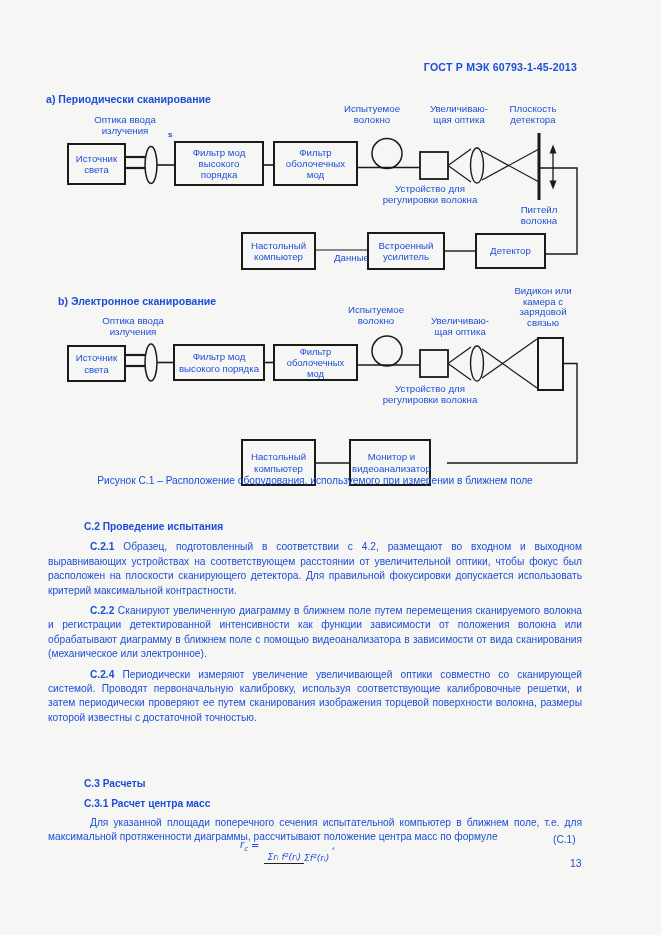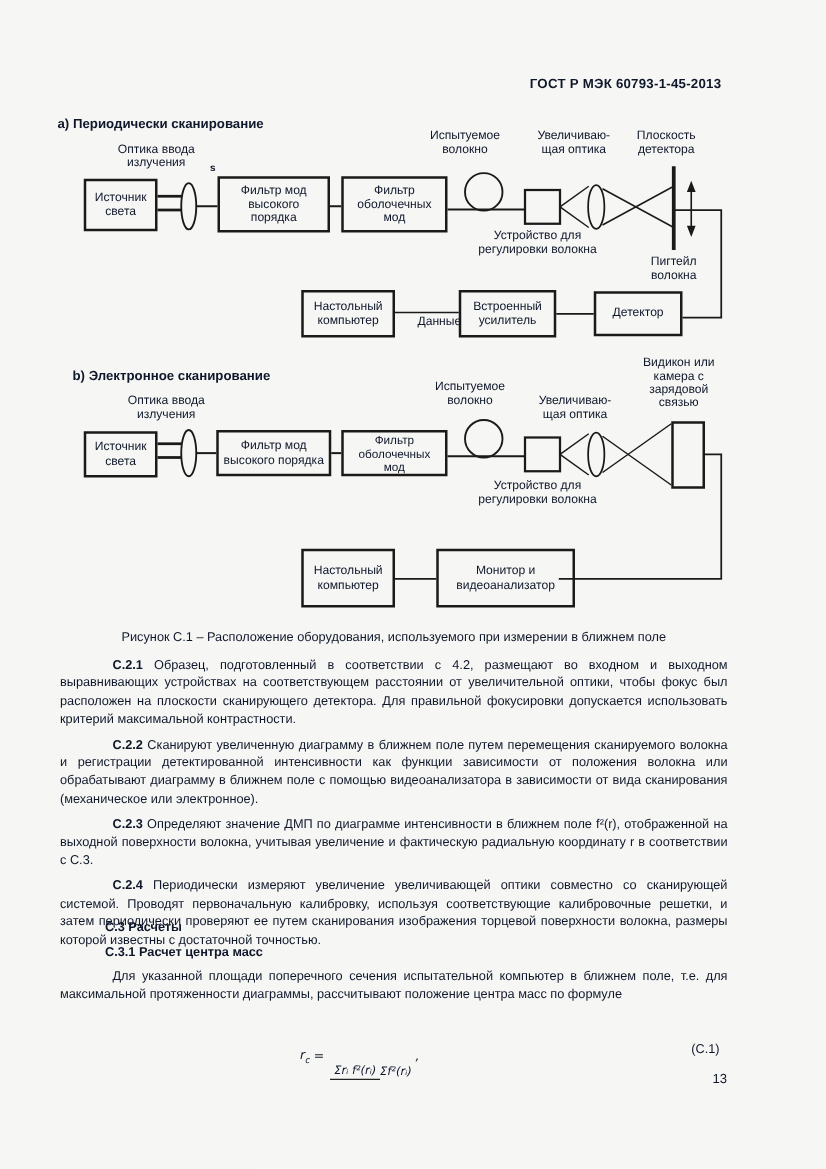--- a/index.html
+++ b/index.html
@@ -1,17 +1,17 @@
 <!DOCTYPE html>
 <html><head>
 <meta charset="utf-8">
 <style>
   html,body{margin:0;padding:0;}
   .page{position:relative;width:661px;height:935px;background:#f6f6f4;
-        font-family:"Liberation Sans","DejaVu Sans",sans-serif;color:#0f172a;overflow:hidden;}
+        font-family:"Liberation Sans","DejaVu Sans",sans-serif;color:#1d4ed8;overflow:hidden;}
   .page *{box-sizing:border-box;}
   .hdr{position:absolute;top:61px;right:84px;font-size:10.6px;font-weight:bold;letter-spacing:.2px;}
   .dtitle{position:absolute;font-size:10.6px;font-weight:bold;}
   .lbl{position:absolute;font-size:9.7px;line-height:11.3px;text-align:center;white-space:pre-line;}
   .lbl.left{text-align:right;}
   .box{position:absolute;border:2.5px solid #1a1a1a;display:grid;place-items:center;
        text-align:center;font-size:9.7px;line-height:11.2px;white-space:pre-line;padding:1px;}
   .box.thin{border-width:2px;}
   .wires{position:absolute;left:0;top:0;}
   .stray{position:absolute;font-size:8px;font-weight:bold;}
@@ -23,21 +23,21 @@
   .formula{position:absolute;left:240px;top:827px;display:flex;align-items:center;
            font-family:"DejaVu Sans",sans-serif;font-style:italic;font-size:10px;}
   .formula .lhs-sub{font-size:7px;vertical-align:sub;}
   .formula .eq{margin:0 5px 0 3px;font-style:normal;}
   .frac{display:inline-flex;text-align:center;font-size:9.2px;margin-top:24px;}
   .frac .num{border-bottom:1px solid #222;padding:0 3px 1px 3px;}
   .frac .den{padding-top:1px;}
   .frm-comma{margin-left:3px;}
   .tag{position:absolute;left:553px;top:834px;font-size:10.2px;}
   .pagenum{position:absolute;left:570px;top:857px;font-size:10.5px;}
-  .caption{position:absolute;left:42px;top:505px;width:546px;text-align:center;font-size:10.2px;}
+  .caption{position:absolute;left:42px;top:475px;width:546px;text-align:center;font-size:10.2px;}
 </style>
 </head>
 <body>
 
 <div class="page">
 
   <svg class="wires" width="661" height="935" viewBox="0 0 661 935">
     <g stroke="#1a1a1a" fill="none">
 
       <g>
@@ -146,33 +146,33 @@
   <div class="box" style="left:273px;top:344px;width:85px;height:37px;font-size:9.4px;line-height:10.8px">Фильтр
 оболочечных
 мод</div>
   <div class="box thin" style="left:537px;top:337px;width:27px;height:54px"></div>
 
   <div class="lbl" style="left:370px;top:383px;width:120px">Устройство для
 регулировки волокна</div>
 
   <div class="box" style="left:241px;top:439px;width:75px;height:47px">Настольный
 компьютер</div>
-  <div class="box" style="left:349px;top:439px;width:111px;height:47px">Монитор и
+  <div class="box" style="left:349px;top:439px;width:82px;height:47px">Монитор и
 видеоанализатор</div>
 
   <div class="caption">Рисунок С.1 – Расположение оборудования, используемого при измерении в ближнем поле</div>
 
   <div class="textblock" style="top:520px">
+    <div class="h">С.2 Проведение испытания</div>
     <p><b>С.2.1</b><span> Образец, подготовленный в соответствии с 4.2, размещают во входном и выходном выравнивающих устройствах на соответствующем расстоянии от увеличительной оптики, чтобы фокус был расположен на плоскости сканирующего детектора. Для правильной фокусировки допускается использовать критерий максимальной контрастности.</span></p>
     <p><b>С.2.2</b><span> Сканируют увеличенную диаграмму в ближнем поле путем перемещения сканируемого волокна и регистрации детектированной интенсивности как функции зависимости от положения волокна или обрабатывают диаграмму в ближнем поле с помощью видеоанализатора в зависимости от вида сканирования (механическое или электронное).</span></p>
-    <p><b>С.2.3</b><span> Определяют значение ДМП по диаграмме интенсивности в ближнем поле f²(r), отображенной на выходной поверхности волокна, учитывая увеличение и фактическую радиальную координату r в соответствии с С.3.</span></p>
     <p><b>С.2.4</b><span> Периодически измеряют увеличение увеличивающей оптики совместно со сканирующей системой. Проводят первоначальную калибровку, используя соответствующие калибровочные решетки, и затем периодически проверяют ее путем сканирования изображения торцевой поверхности волокна, размеры которой известны с достаточной точностью.</span></p>
   </div>
 
-  <div class="textblock" style="top:736px">
+  <div class="textblock" style="top:777px">
     <div class="h">С.3 Расчеты</div>
     <div class="h sub-h">С.3.1 Расчет центра масс</div>
     <p class="intro-p">Для указанной площади поперечного сечения испытательной компьютер в ближнем поле, т.е. для максимальной протяженности диаграммы, рассчитывают положение центра масс по формуле</p>
   </div>
 
   <div class="formula">
     <span><span>r</span><span class="lhs-sub">c</span></span>
     <span class="eq">=</span>
     <span class="frac">
       <span class="num">Σrᵢ f²(rᵢ)</span>

